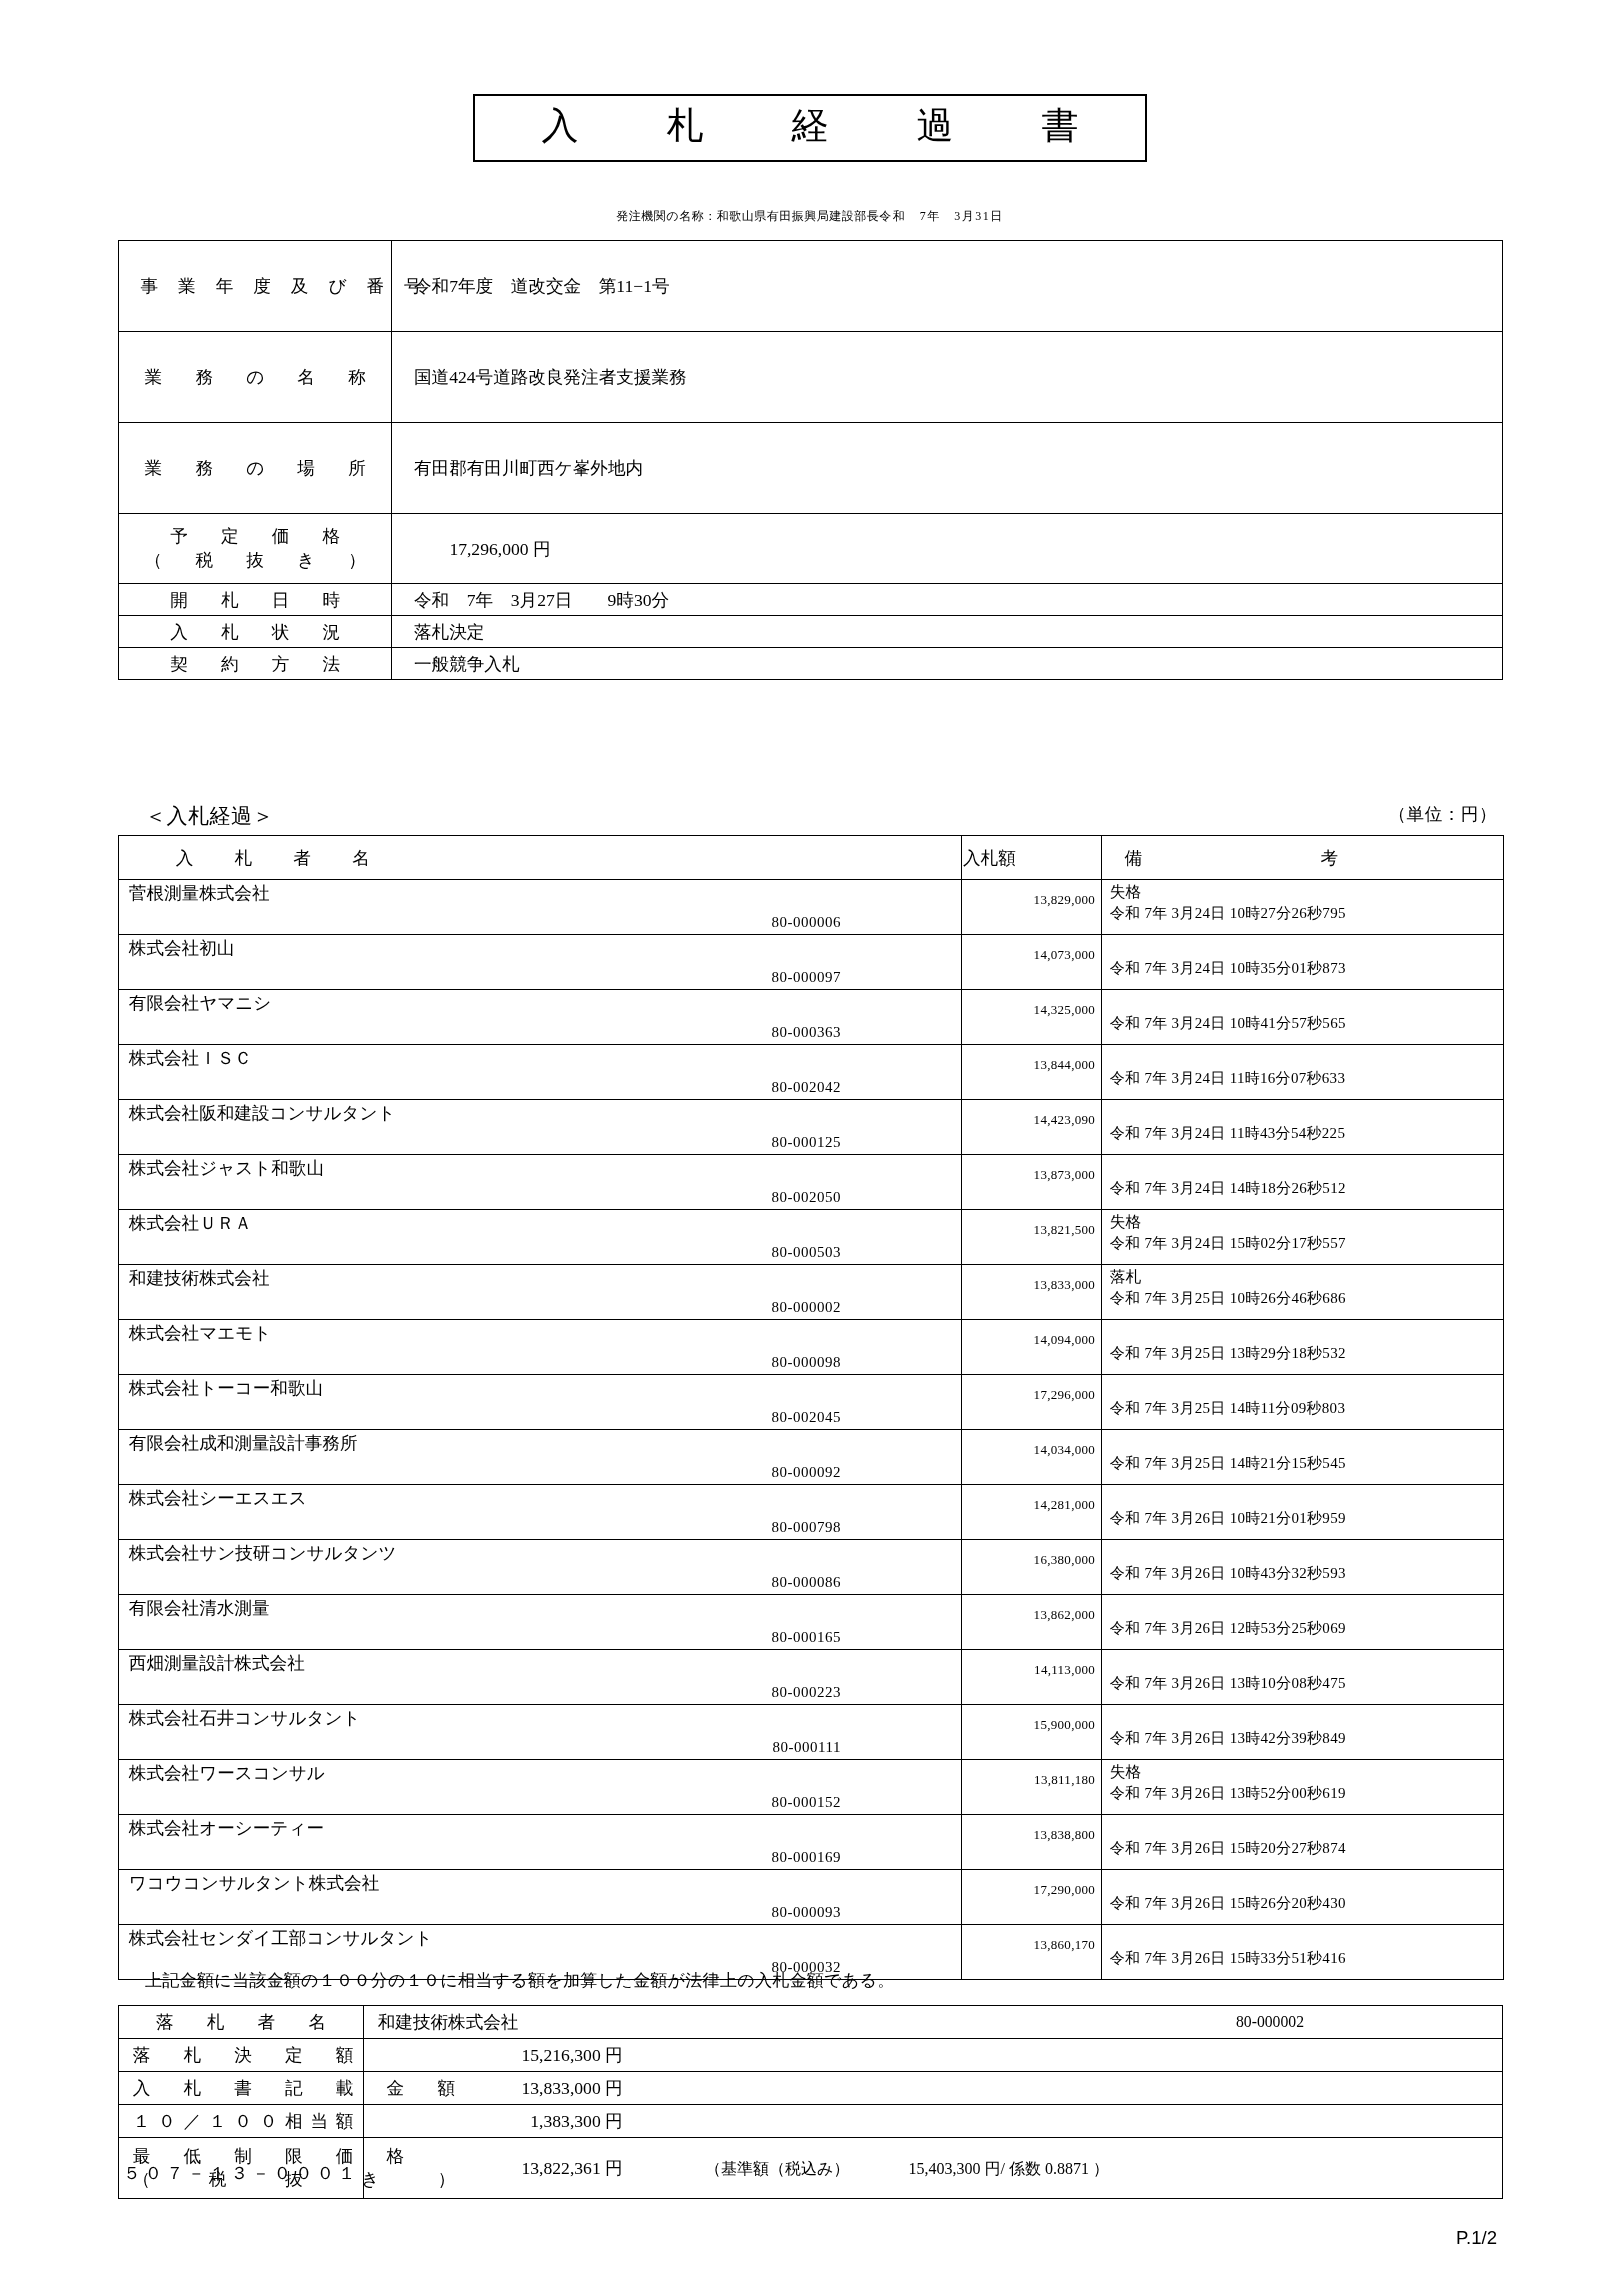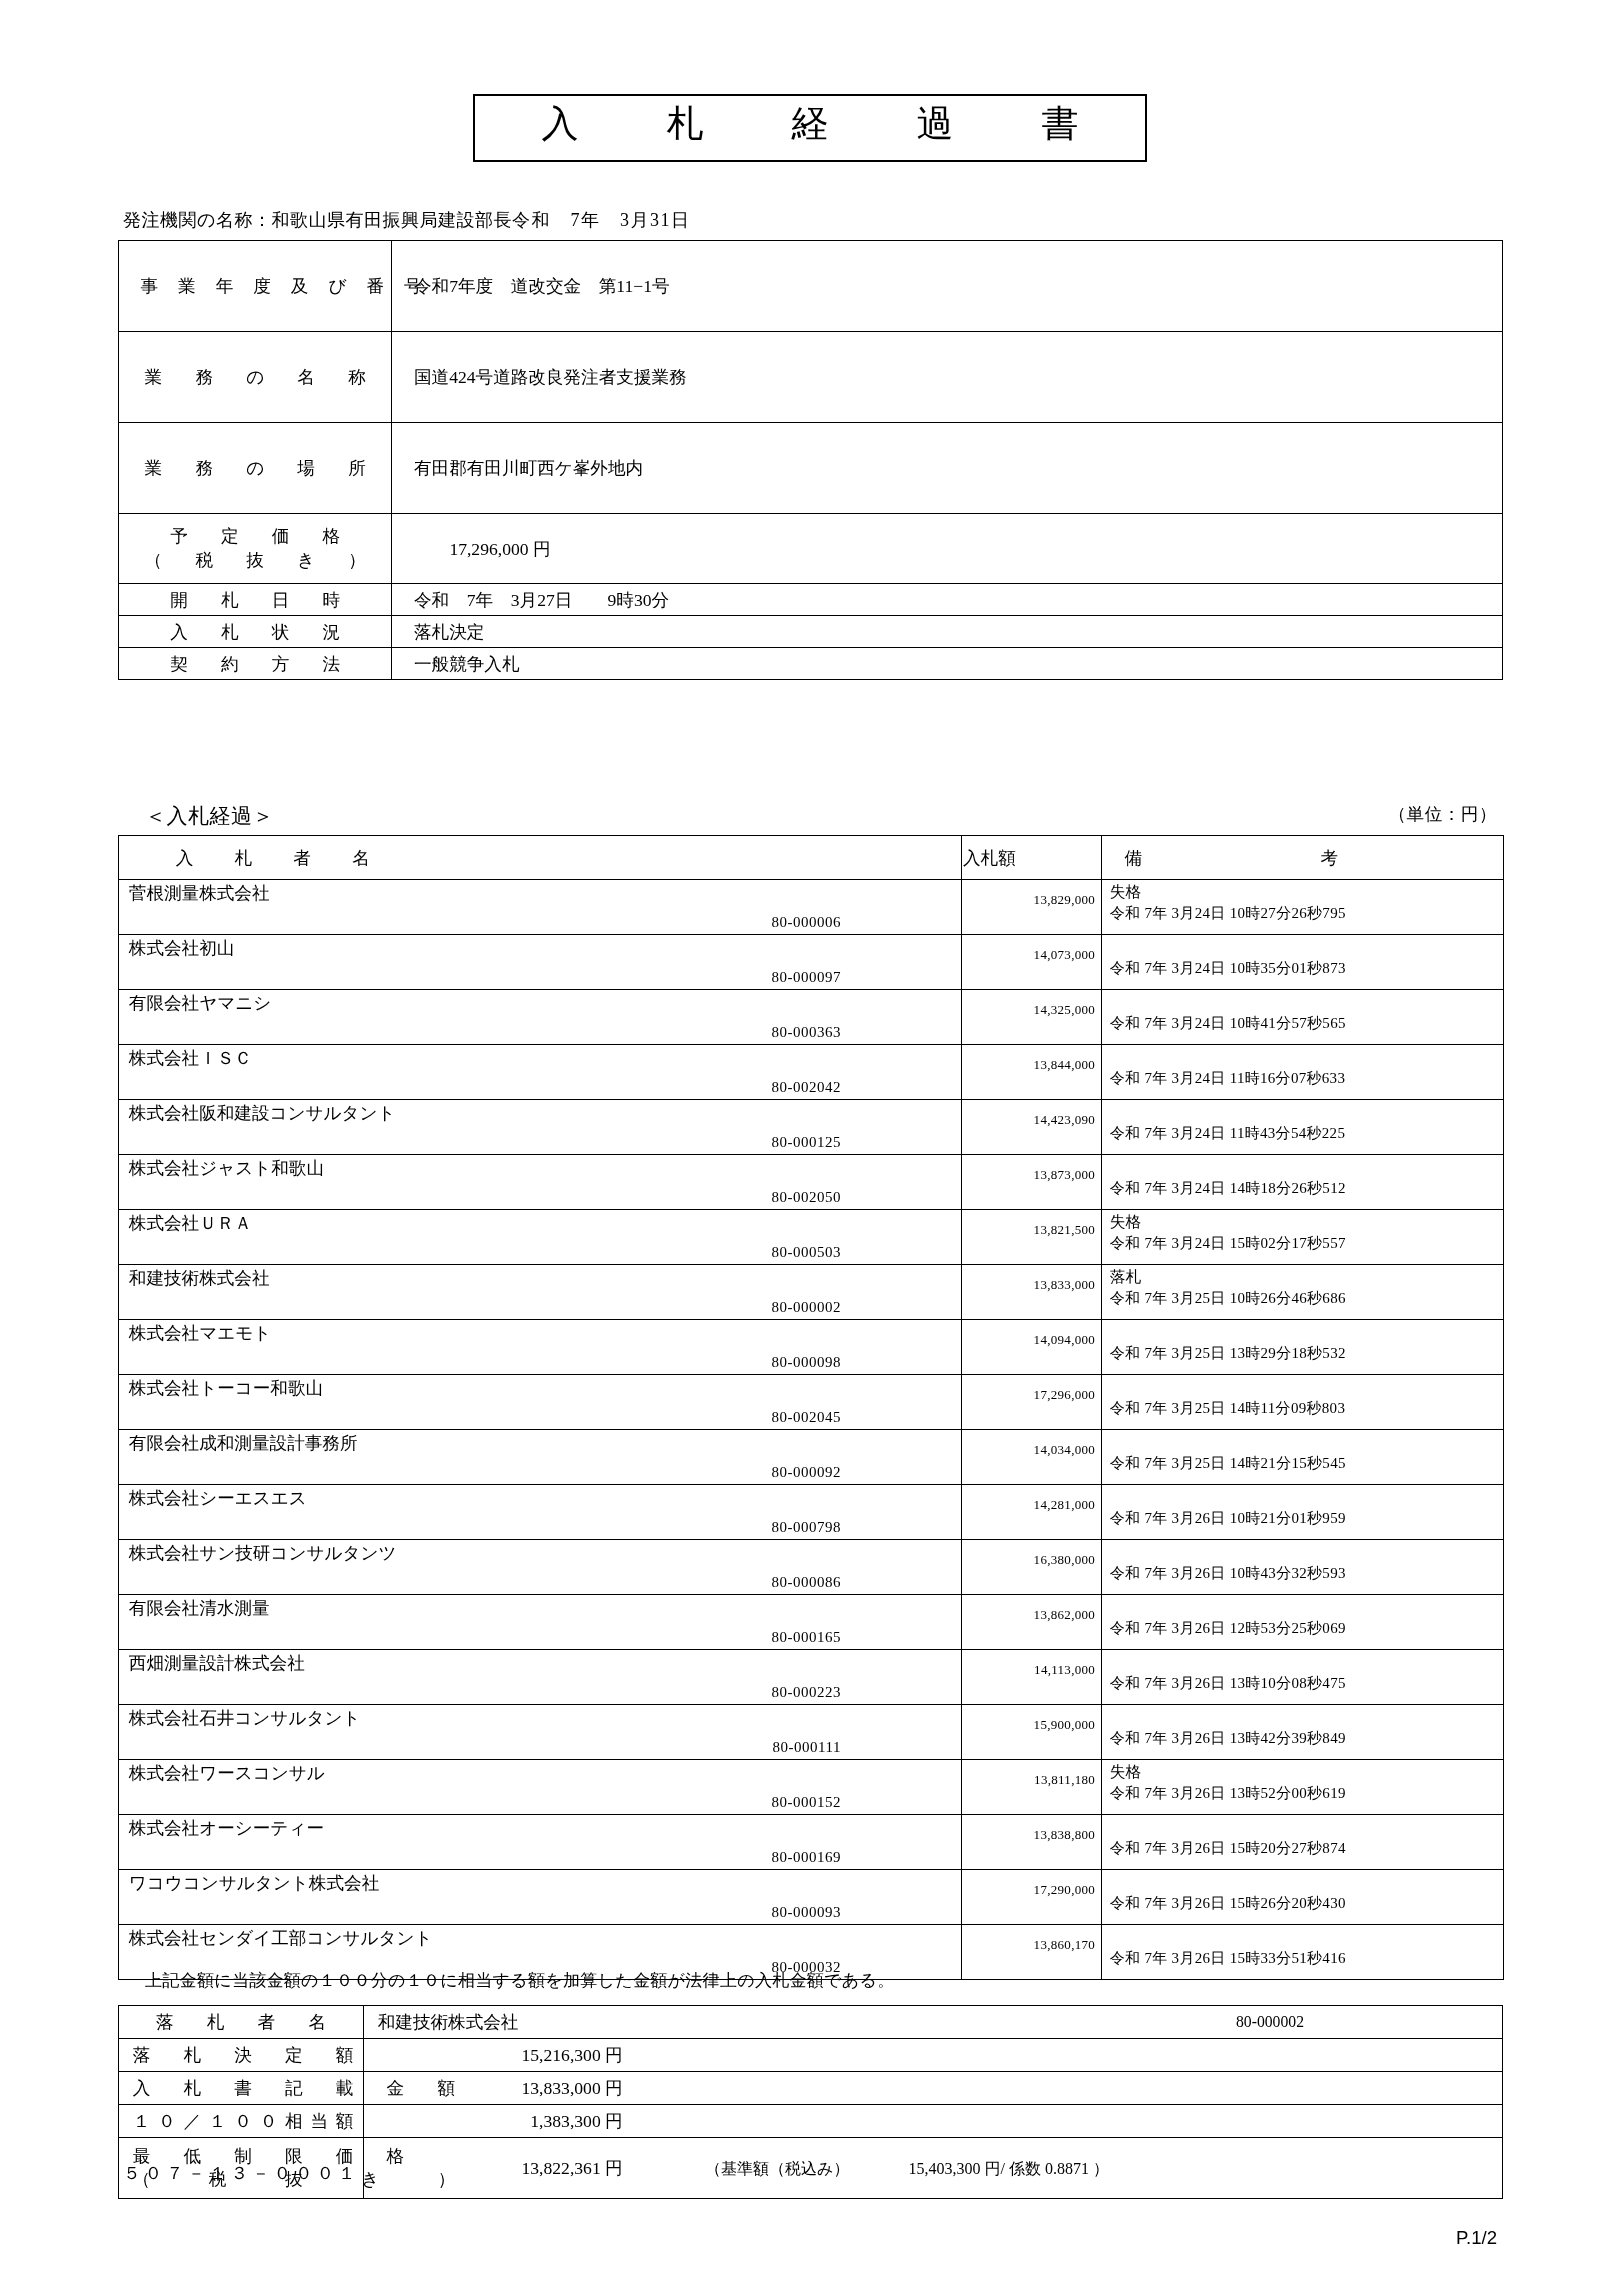--- a/index.html
+++ b/index.html
@@ -29,35 +29,35 @@
     top: 94px;
     display: flex;
     justify-content: center;
   }
   .title-box {
     border: 2.9px solid #000;
     padding: 9.8px 41px 13.7px 41px;
     font-size: 37px;
     letter-spacing: 25.5px;
     text-indent: 25.5px;
-    font-family: Liberation Mono, monospace;
+    font-family: Liberation Serif, serif;
     line-height: 1.1;
     white-space: nowrap;
   }
 
   
   .doc-header {
     position: absolute;
     top: 208px;
     left: 123px;
     right: 123px;
     display: flex;
-    justify-content: flex-start;
+    justify-content: center;
     align-items: flex-end;
-    font-size: 18px;
+    font-size: 12px;
     letter-spacing: 0.5px;
     white-space: nowrap;
   }
   .doc-header .date {
     letter-spacing: 1.5px;
   }
 
   
   .info-table {
     position: absolute;

